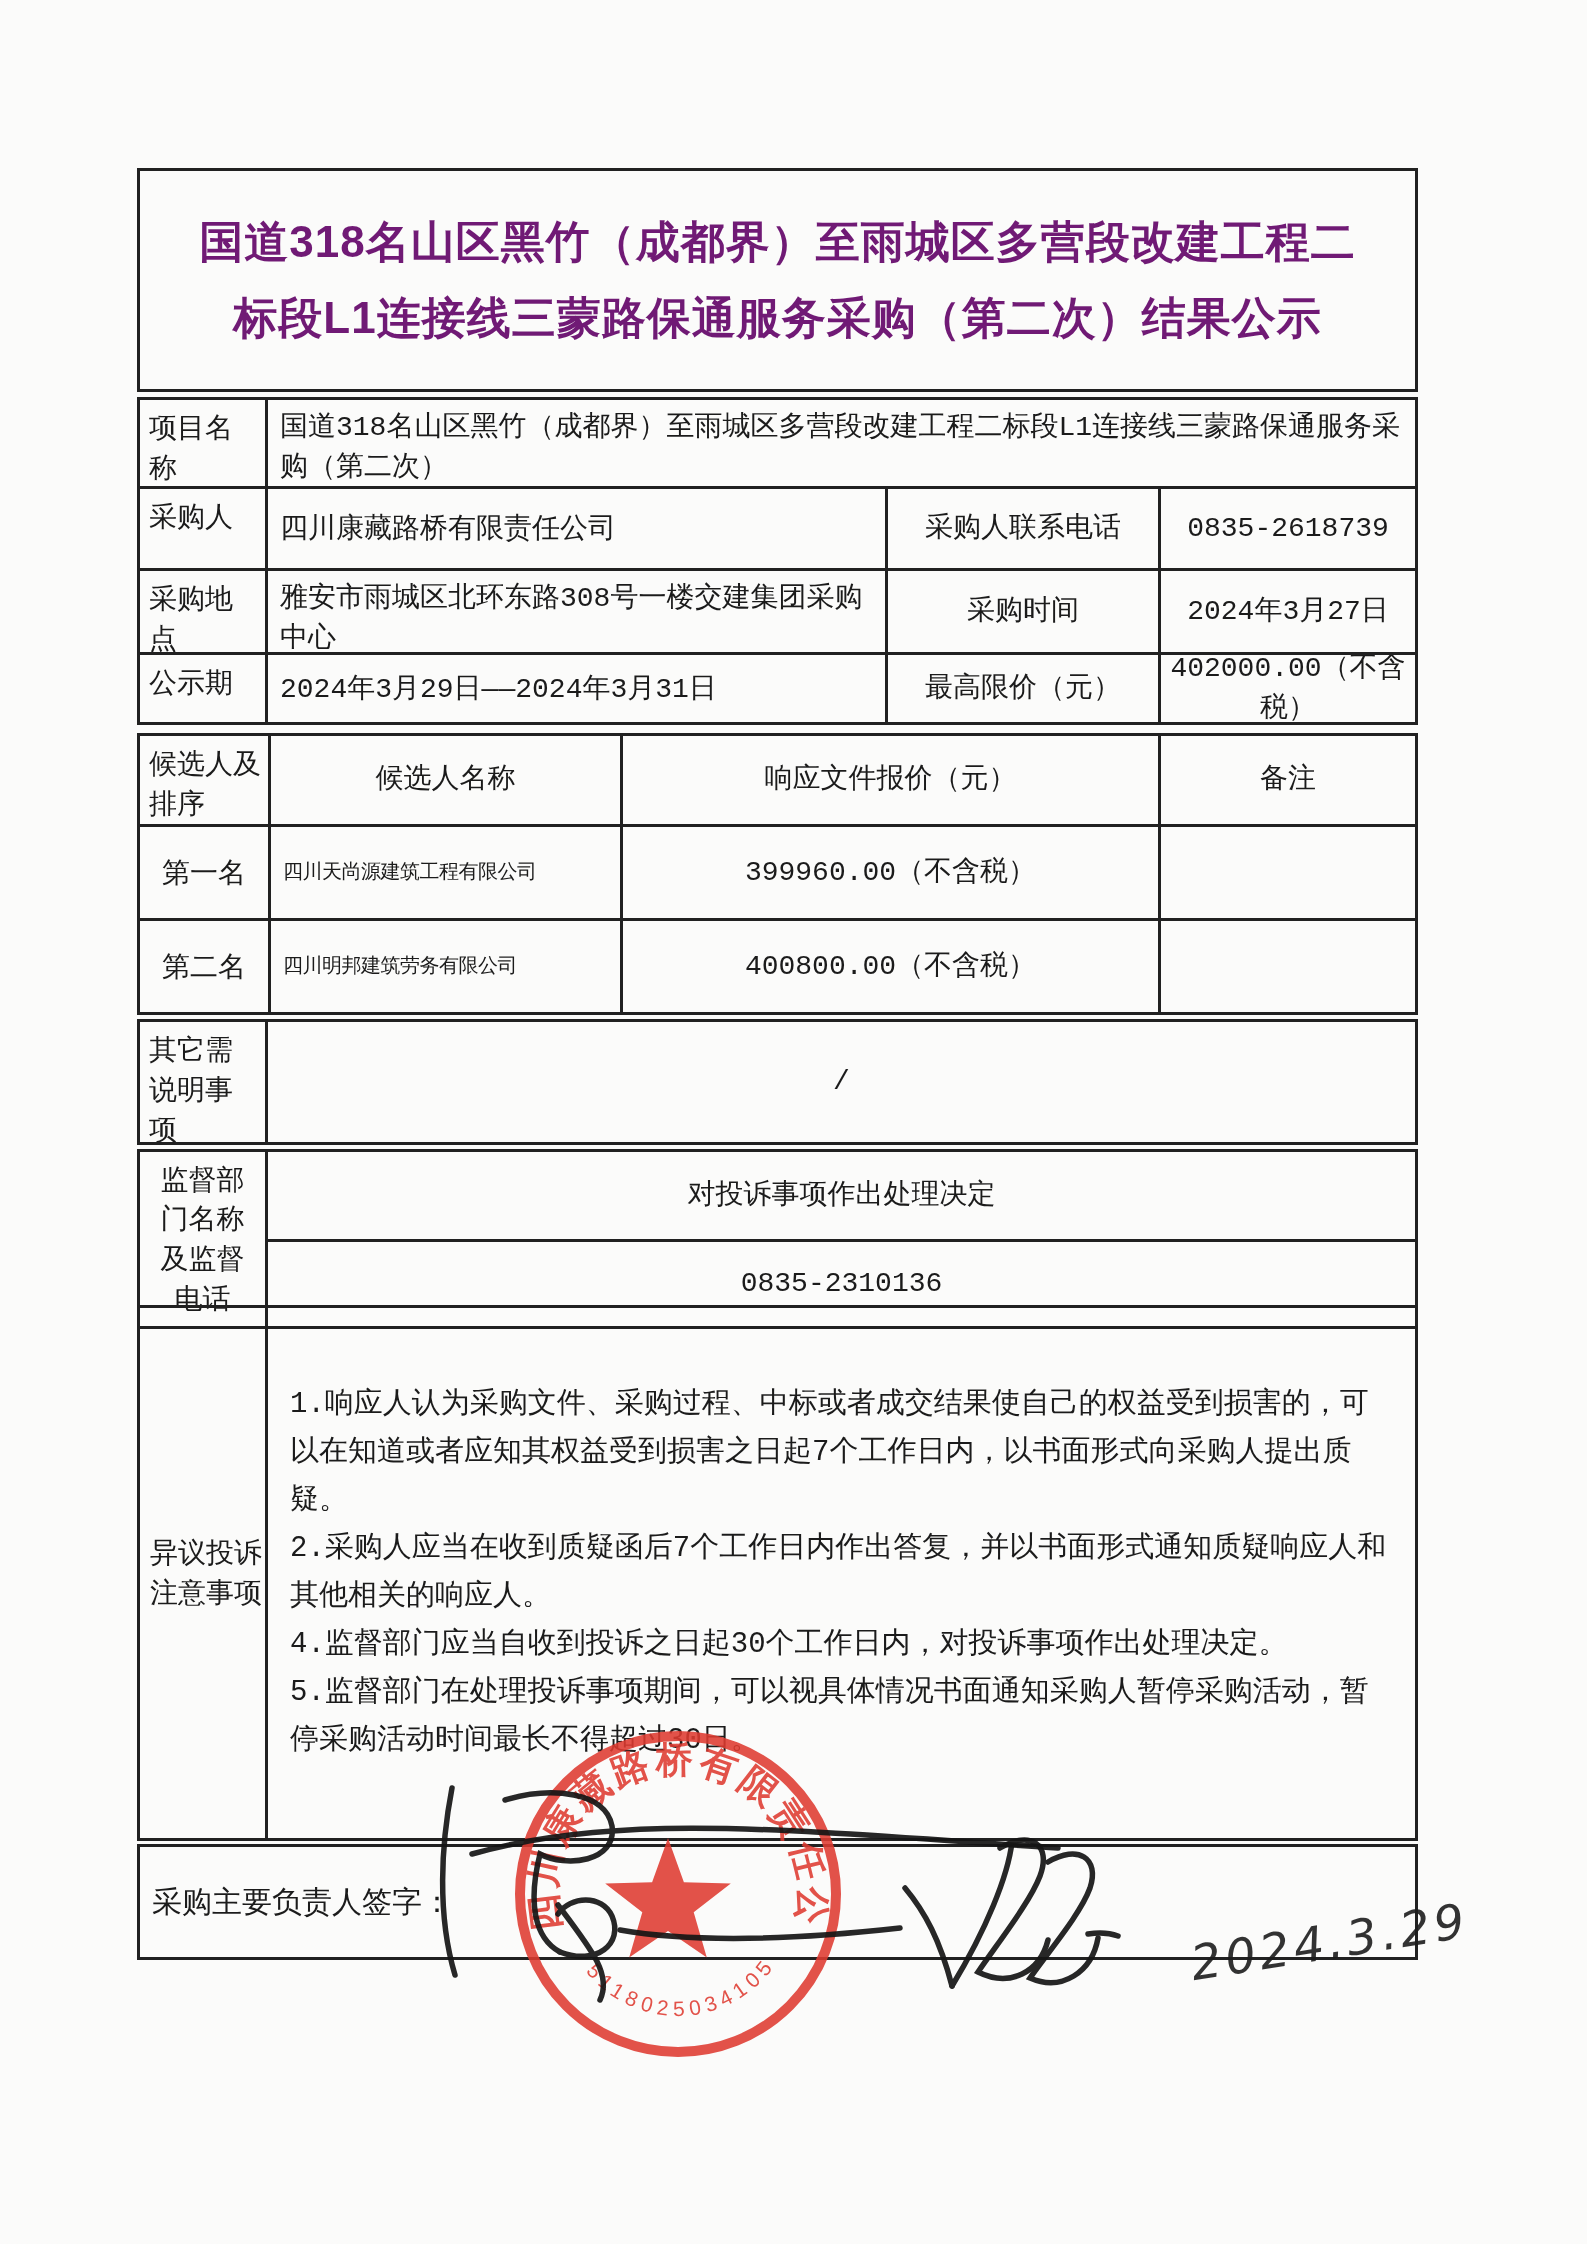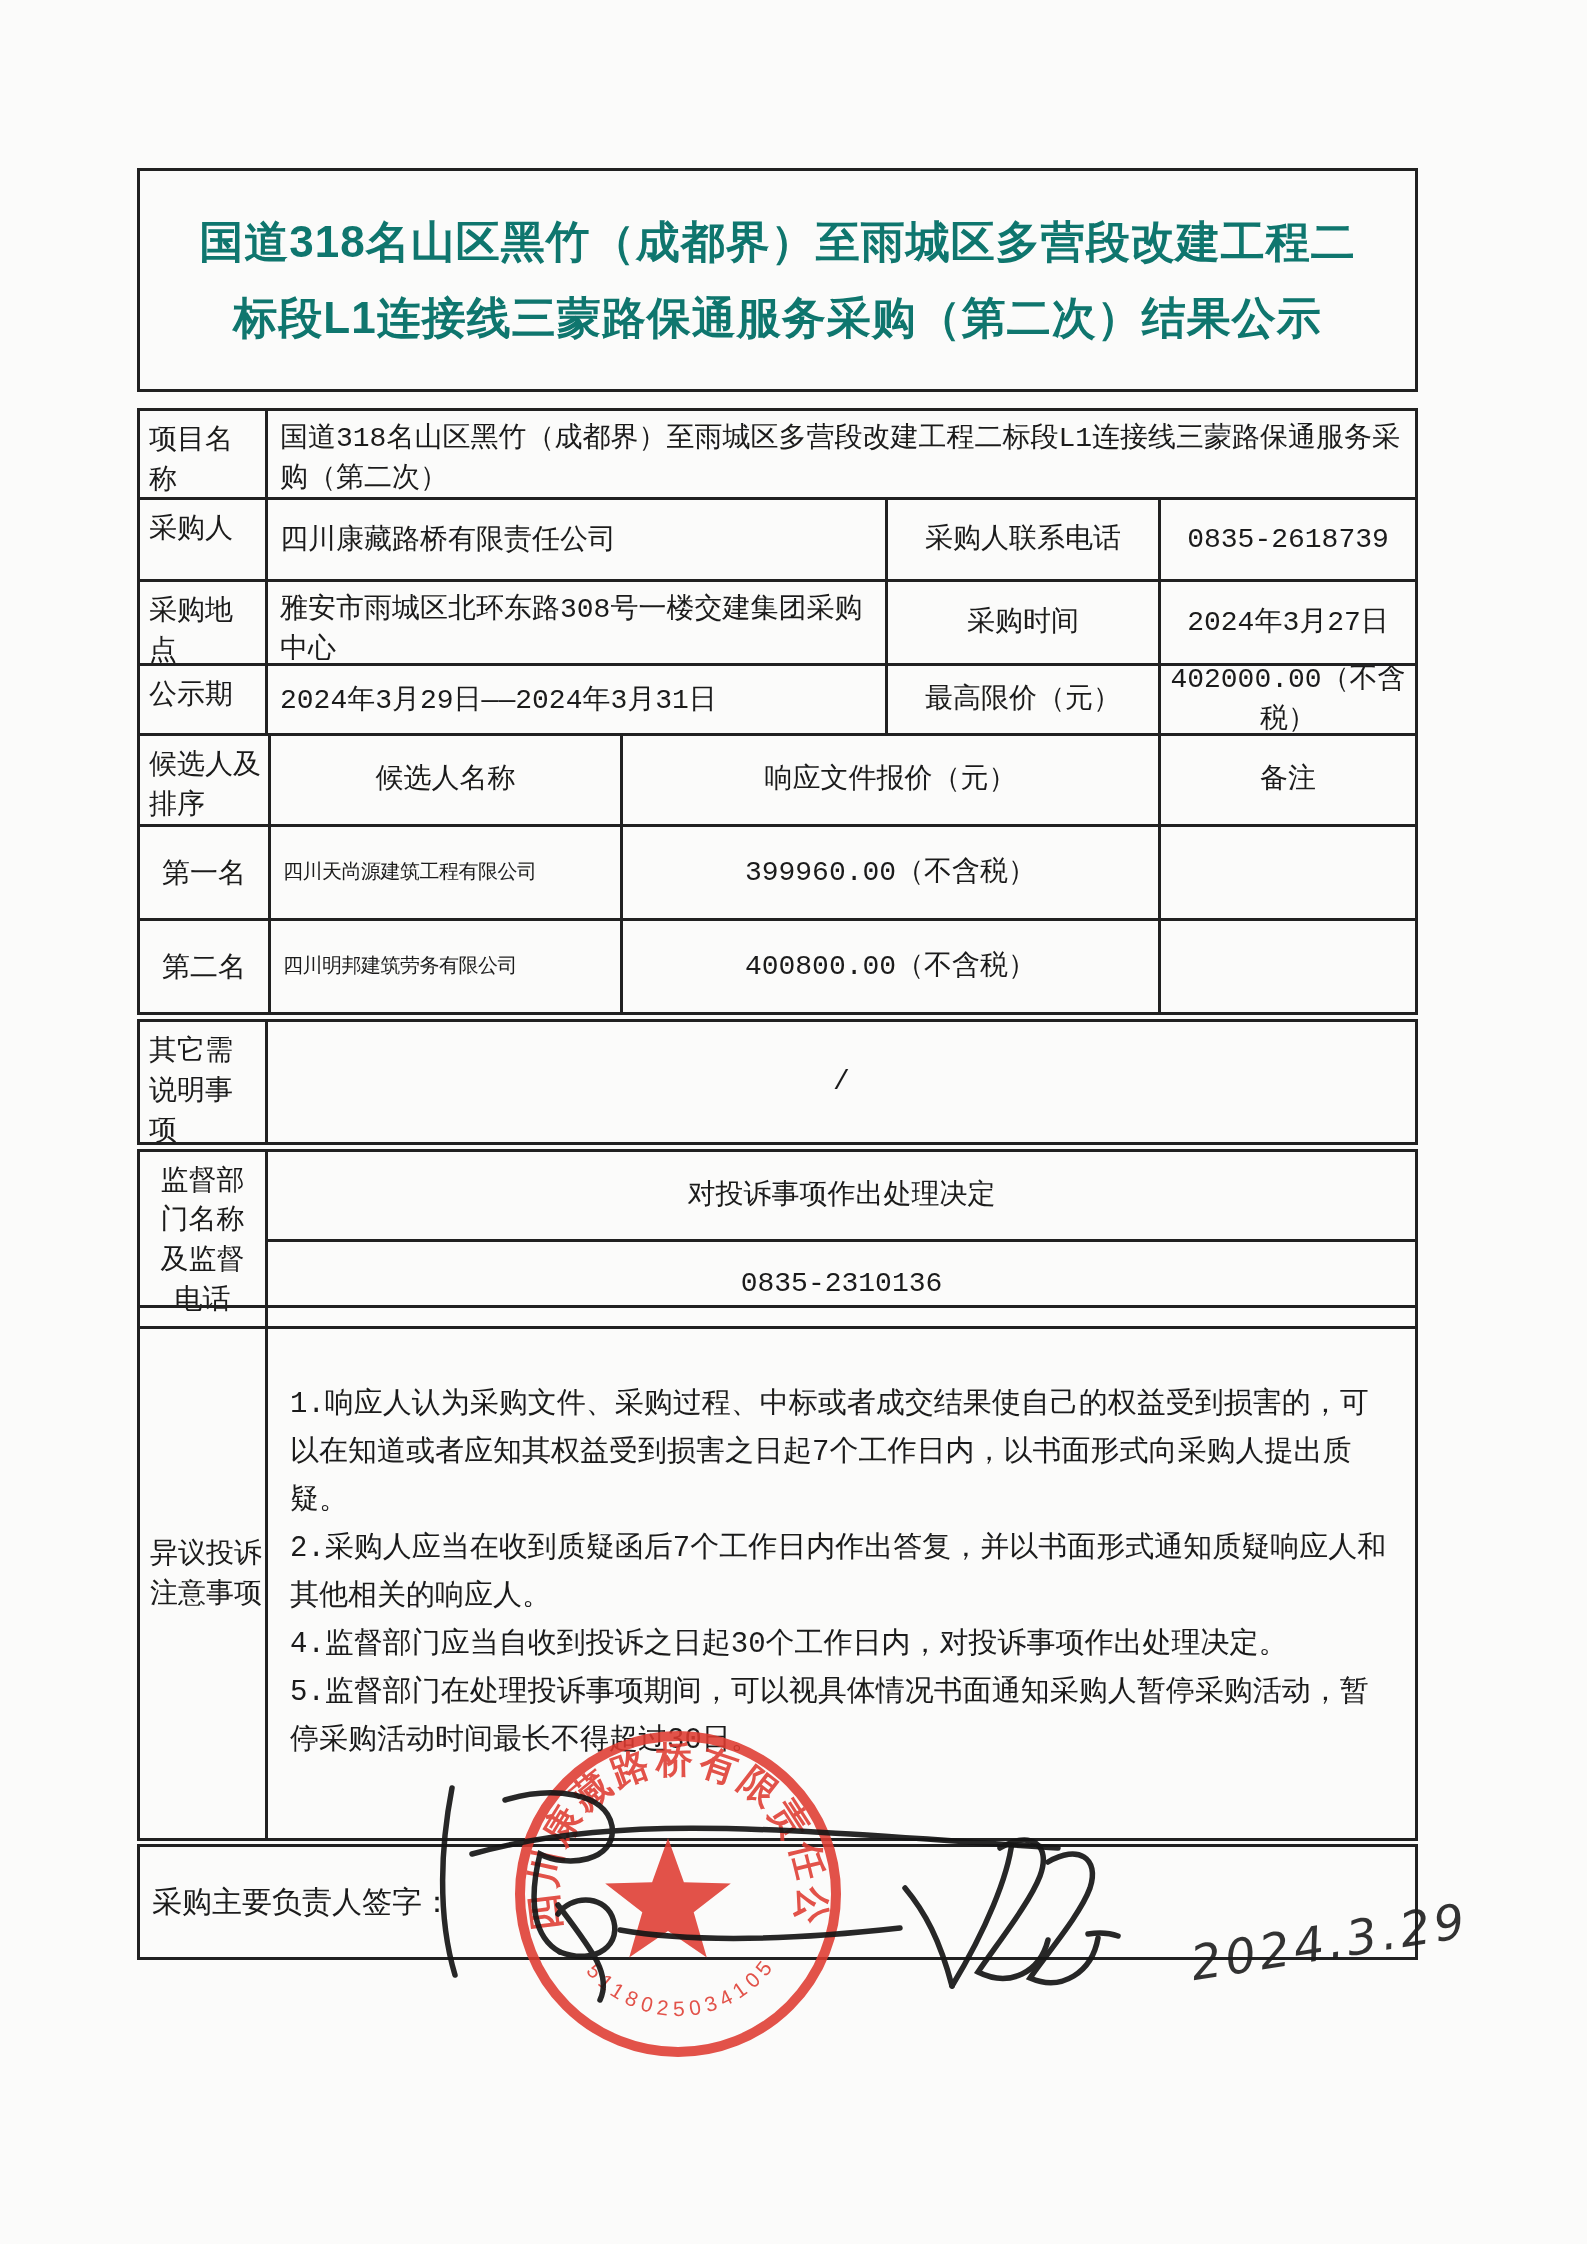--- a/index.html
+++ b/index.html
@@ -24,24 +24,24 @@
   .valtxt{display:block;padding:8px 10px 6px 12px;}
   .cen{display:flex;align-items:center;justify-content:center;text-align:center;padding:4px 8px;}
   
   #sec-title{
     top:168px;height:224px;
     display:flex;align-items:center;justify-content:center;
   }
   .title-text{
     font-family:"Liberation Sans","DejaVu Sans",sans-serif;
     font-weight:bold;font-size:44px;line-height:1.72;letter-spacing:1px;
-    text-align:center;padding:0 56px;color:#0f766e;
+    text-align:center;padding:0 56px;color:#701a75;
   }
   
-  #sec-info{top:408px;height:328px;}
+  #sec-info{top:397px;height:328px;}
   #sec-info .grid{grid-template-columns:125px 620px 273px 1fr;grid-template-rows:86px 82px 84px 1fr;}
   
   #sec-cand{top:733px;height:282px;}
   #sec-cand .grid{grid-template-columns:128px 352px 538px 1fr;grid-template-rows:88px 94px 1fr;}
   .cand-name{font-size:20px;letter-spacing:-0.5px;}
   
   #sec-other{top:1019px;height:126px;}
   #sec-other .grid{grid-template-columns:125px 1fr;border-radius:25px;}
   
   #sec-super{top:1149px;height:180px;}

